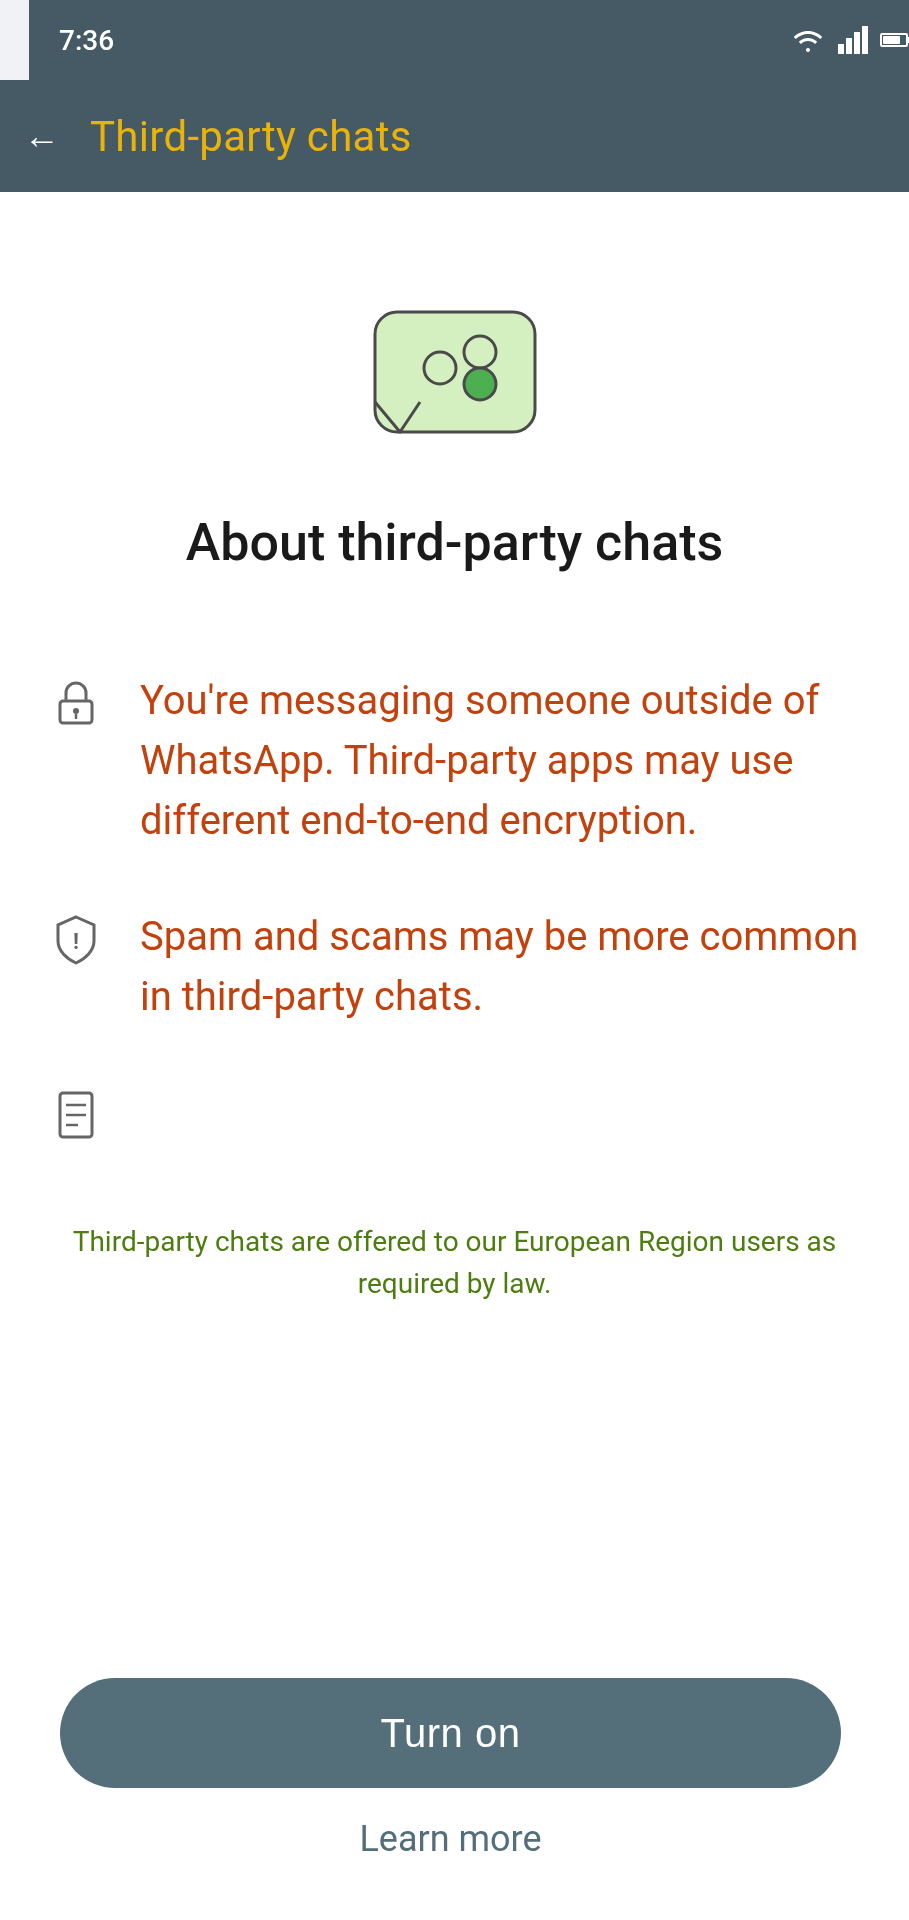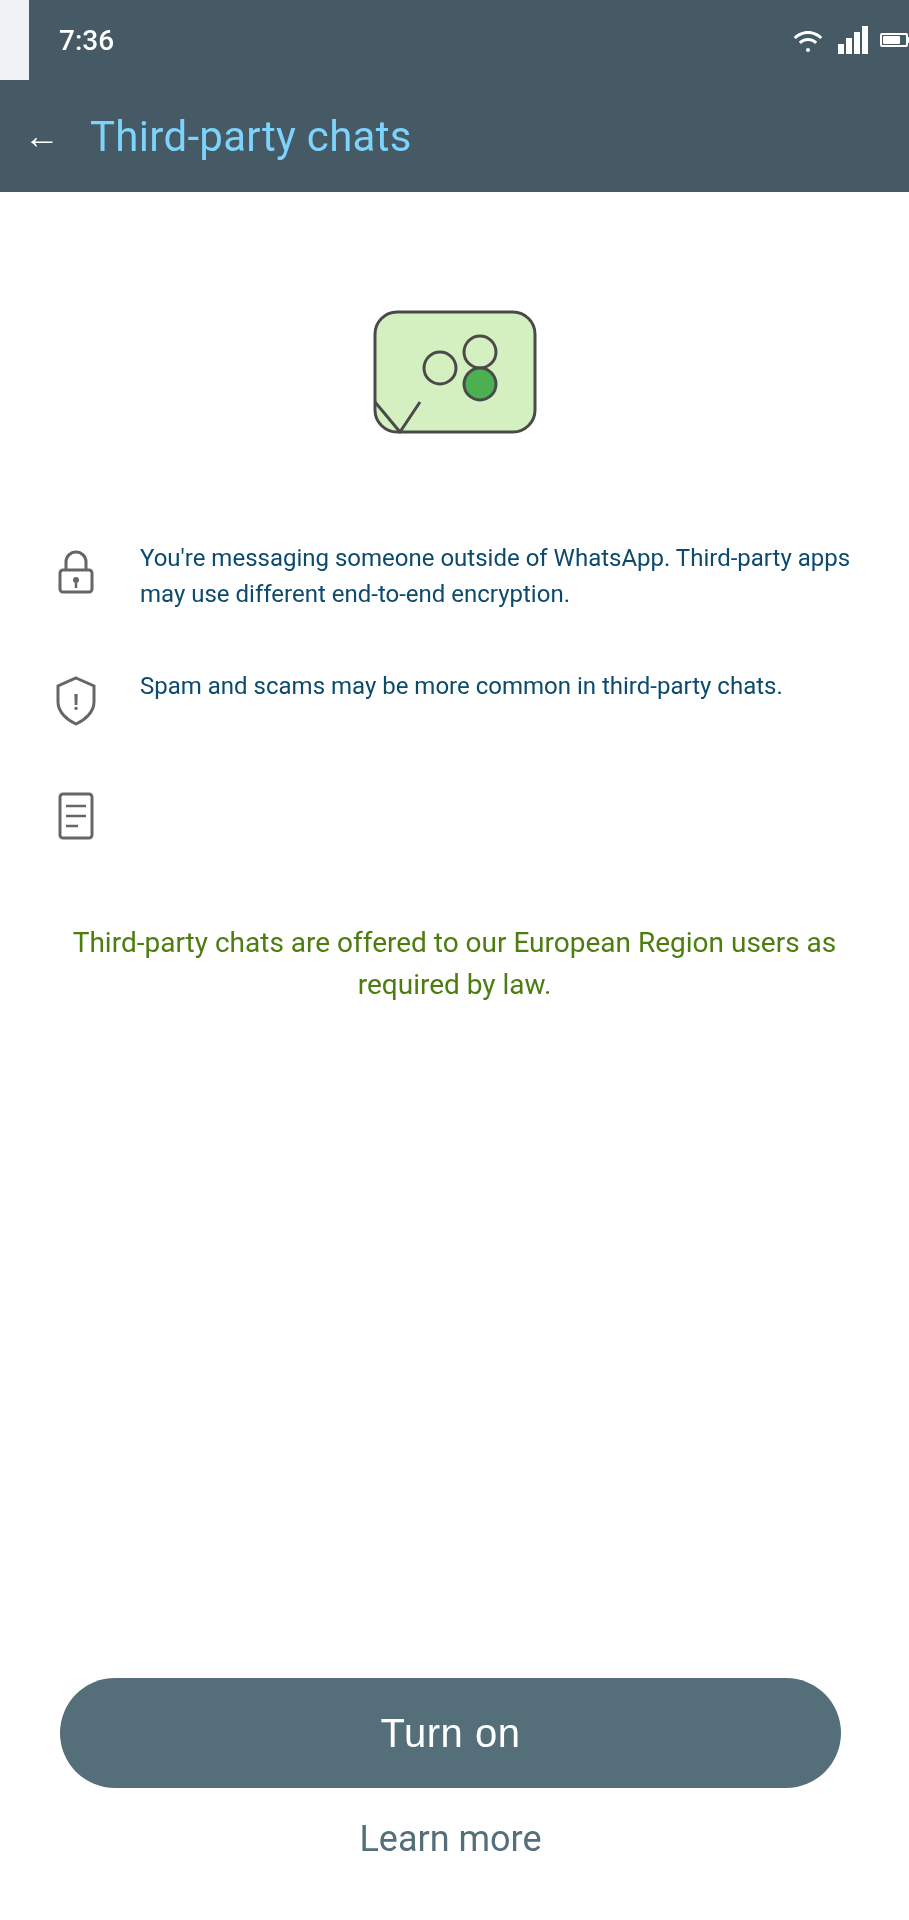--- a/index.html
+++ b/index.html
@@ -53,21 +53,21 @@
       gap: 30px;
     }
 
     .back-arrow {
       color: #ffffff;
       font-size: 36px;
       cursor: pointer;
     }
 
     .app-bar-title {
-      color: #7dd3fc;
+      color: #eab308;
       font-size: 42px;
       font-weight: 400;
       letter-spacing: 0.3px;
     }
 
     
     .main-content {
       width: 100%;
       height: calc(1920px - 192px);
       background: #ffffff;
@@ -121,22 +121,22 @@
 
     .info-icon {
       width: 56px;
       height: 56px;
       flex-shrink: 0;
       margin-top: 4px;
       color: #666666;
     }
 
     .info-text {
-      font-size: 24px;
-      color: #0c4a6e;
+      font-size: 40px;
+      color: #c2410c;
       line-height: 1.5;
       flex: 1;
     }
 
     
     .footer-note {
       margin-top: 50px;
       padding: 0 60px;
       font-size: 28px;
       color: #4d7c0f;
@@ -247,20 +247,21 @@
     <svg class="chat-bubble-icon" viewBox="0 0 180 160" fill="none">
       <rect x="10" y="20" width="160" height="120" rx="22" ry="22" fill="#d4f0c0" stroke="#4a4a4a" stroke-width="3"></rect>
       <path d="M10 110 L35 140 L55 110" fill="#d4f0c0" stroke="#4a4a4a" stroke-width="3" stroke-linejoin="round"></path>
 
       <circle cx="75" cy="76" r="16" fill="none" stroke="#4a4a4a" stroke-width="3"></circle>
       <circle cx="115" cy="60" r="16" fill="none" stroke="#4a4a4a" stroke-width="3"></circle>
       <circle cx="115" cy="92" r="16" fill="#4caf50" stroke="#4a4a4a" stroke-width="3"></circle>
     </svg>
   </div>
 
+  <h1 class="page-title">About third-party chats</h1>
 
   <div class="info-list">
 
     <div class="info-item">
       <svg class="info-icon" viewBox="0 0 56 56" fill="none">
         <rect x="12" y="26" width="32" height="22" rx="3" fill="none" stroke="#666" stroke-width="3"></rect>
         <path d="M18 26v-8a10 10 0 0 1 20 0v8" fill="none" stroke="#666" stroke-width="3"></path>
         <circle cx="28" cy="36" r="3" fill="#666"></circle>
         <line x1="28" y1="39" x2="28" y2="44" stroke="#666" stroke-width="2.5"></line>
       </svg>

